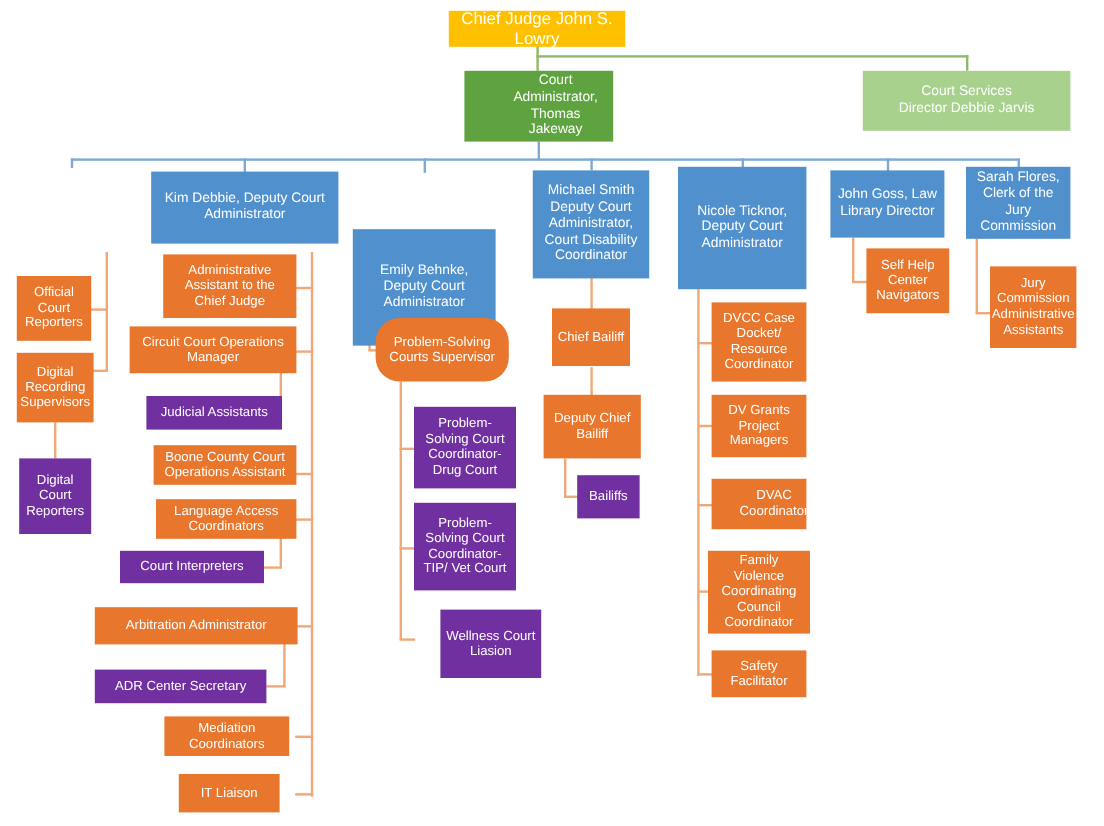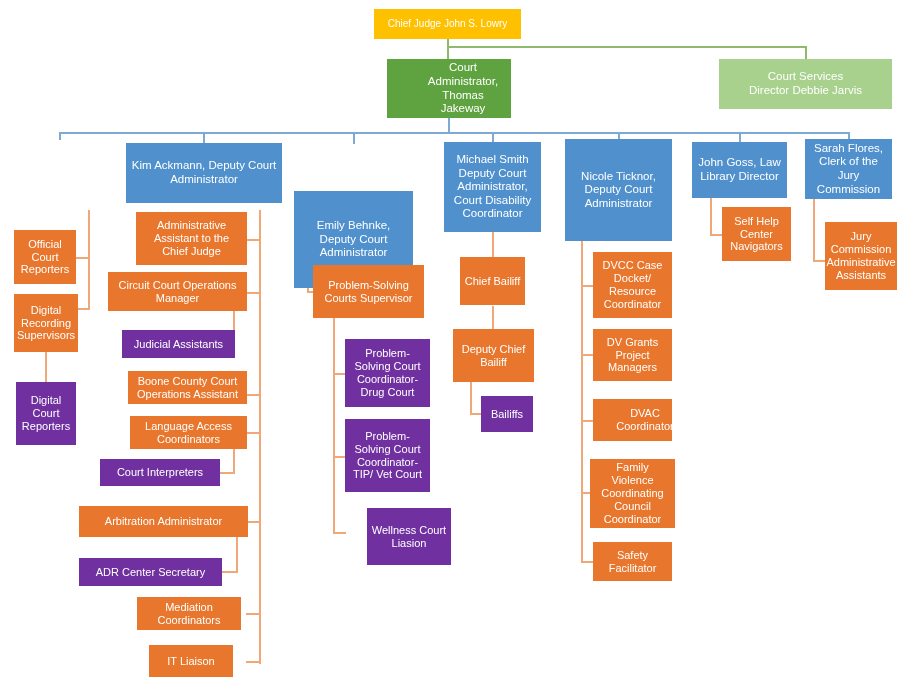--- a/index.html
+++ b/index.html
@@ -12,21 +12,21 @@
     display:flex;
     align-items:center;
     justify-content:center;
     text-align:center;
     color:#ffffff;
     line-height:1.18;
     padding:2px 4px;
     white-space:pre-line;
     overflow:hidden;
   }
-  .lvl-chief{background:#FFC000;font-size:10px;}
+  .lvl-chief{background:#FFC000;font-size:14px;}
   .lvl-admin{background:#5FA340;font-size:11.5px;}
   .lvl-services{background:#A9D18E;font-size:11.5px;}
   .lvl-dept{background:#4F90CD;font-size:11.5px;}
   .lvl-staff{background:#E8762C;font-size:11px;}
   .lvl-sub{background:#7030A0;font-size:11px;}
   .conn{position:absolute;background:#F0A878;}
   .conn.v{width:1.6px;}
   .conn.h{height:1.6px;}
   .conn.green{background:#8FB96B;}
   .conn.blue{background:#7EA9D4;}
@@ -106,21 +106,21 @@
 
   <div class="node lvl-chief" style="left:374px;top:9px;width:147px;height:30px;">Chief Judge John S. Lowry</div>
 
   <div class="node lvl-admin" style="left:387px;top:59px;width:124px;height:59px;padding-left:32px;">Court Administrator,
 Thomas Jakeway</div>
 
   <div class="node lvl-services" style="left:719px;top:59px;width:173px;height:50px;">Court Services
 Director Debbie Jarvis</div>
 
 
-  <div class="node lvl-dept" style="left:126px;top:143px;width:156px;height:60px;">Kim Ackmann, Deputy Court Administrator</div>
+  <div class="node lvl-dept" style="left:126px;top:143px;width:156px;height:60px;">Kim Debbie, Deputy Court Administrator</div>
 
   <div class="node lvl-dept" style="left:294px;top:143px;width:119px;height:97px;margin-top:48px;">Emily Behnke,
 Deputy Court Administrator</div>
 
   <div class="node lvl-dept" style="left:444px;top:142px;width:97px;height:90px;">Michael Smith Deputy Court Administrator, Court Disability Coordinator</div>
 
   <div class="node lvl-dept" style="left:565px;top:139px;width:107px;height:102px;">Nicole Ticknor, Deputy Court Administrator</div>
 
   <div class="node lvl-dept" style="left:692px;top:142px;width:95px;height:56px;">John Goss, Law Library Director</div>
 
@@ -146,21 +146,21 @@
   <div class="node lvl-sub" style="left:100px;top:459px;width:120px;height:27px;">Court Interpreters</div>
 
   <div class="node lvl-staff" style="left:79px;top:506px;width:169px;height:31px;">Arbitration Administrator</div>
 
   <div class="node lvl-sub" style="left:79px;top:558px;width:143px;height:28px;">ADR Center Secretary</div>
 
   <div class="node lvl-staff" style="left:137px;top:597px;width:104px;height:33px;">Mediation Coordinators</div>
 
   <div class="node lvl-staff" style="left:149px;top:645px;width:84px;height:32px;">IT Liaison</div>
 
-  <div class="node lvl-staff" style="left:313px;top:265px;width:111px;height:53px;">Problem-Solving Courts Supervisor</div>
+  <div class="node lvl-staff" style="left:313px;top:265px;width:111px;height:53px;border-radius:20px;">Problem-Solving Courts Supervisor</div>
 
   <div class="node lvl-sub" style="left:345px;top:339px;width:85px;height:68px;">Problem-Solving Court Coordinator- Drug Court</div>
 
   <div class="node lvl-sub" style="left:345px;top:419px;width:85px;height:73px;">Problem-Solving Court Coordinator- TIP/ Vet Court</div>
 
   <div class="node lvl-sub" style="left:347px;top:508px;width:84px;height:57px;margin-left:20px;">Wellness Court Liasion</div>
 
   <div class="node lvl-staff" style="left:460px;top:257px;width:65px;height:48px;">Chief Bailiff</div>
 
   <div class="node lvl-staff" style="left:453px;top:329px;width:81px;height:53px;">Deputy Chief Bailiff</div>

